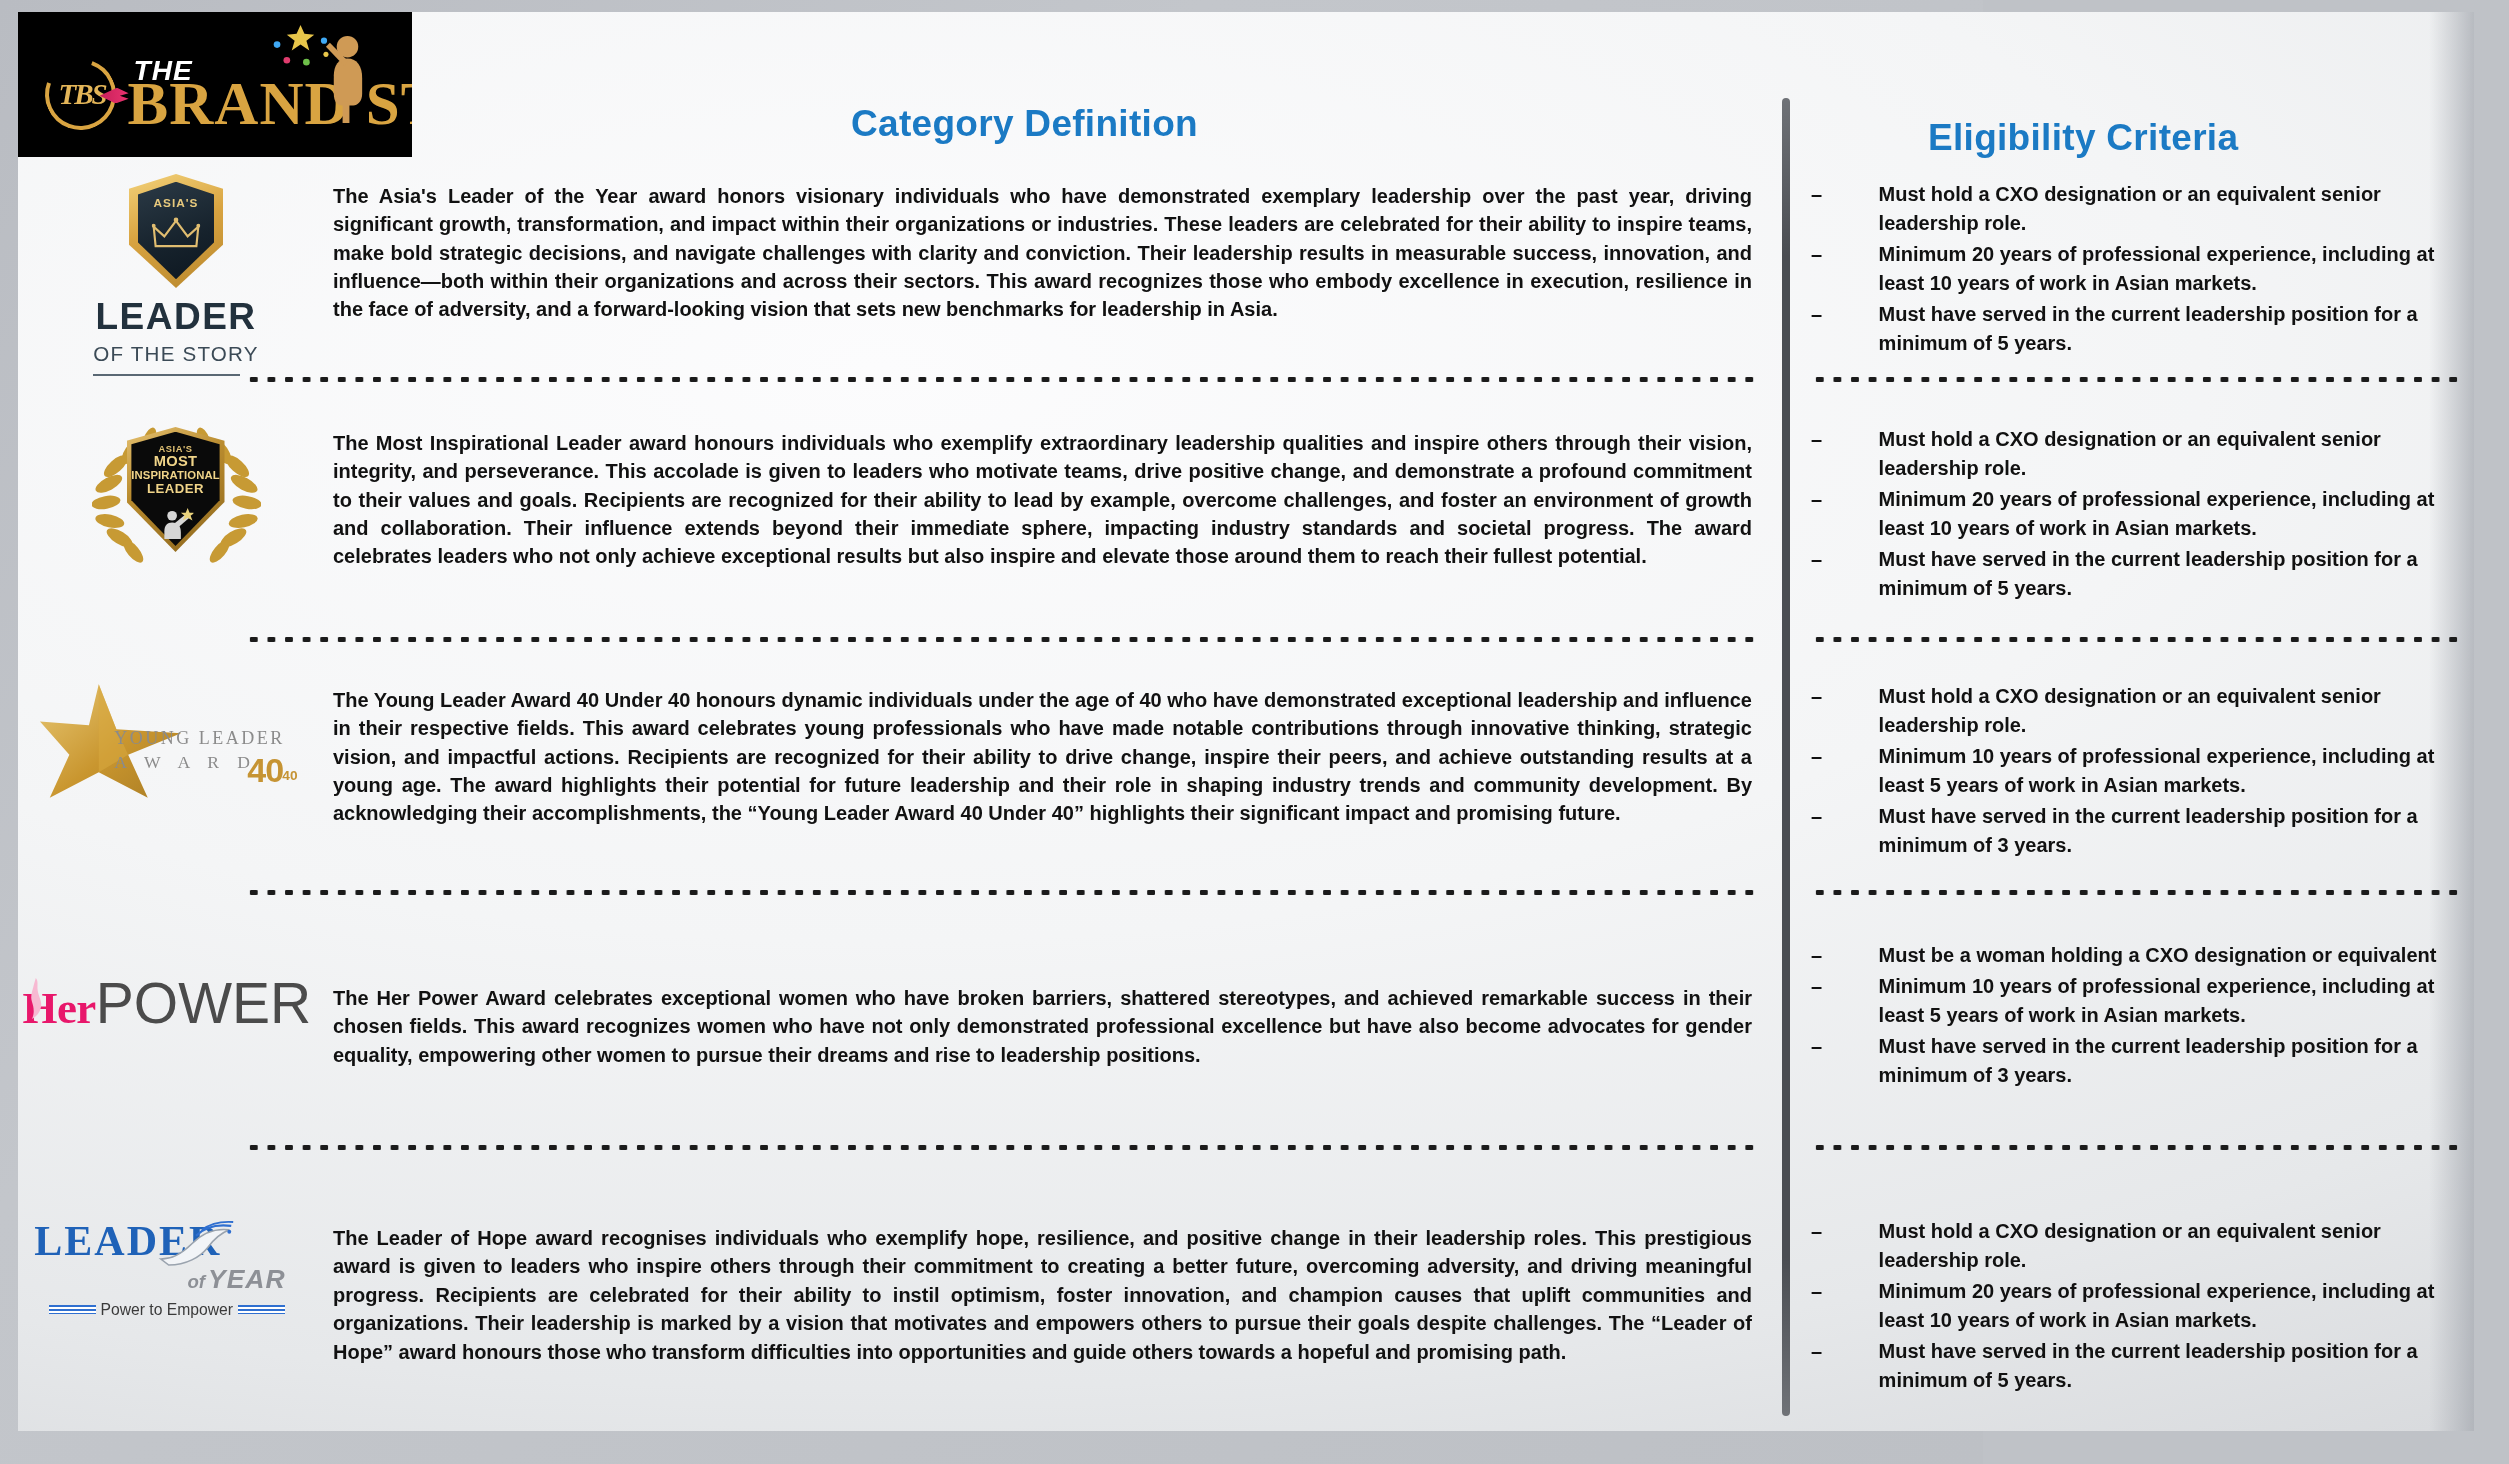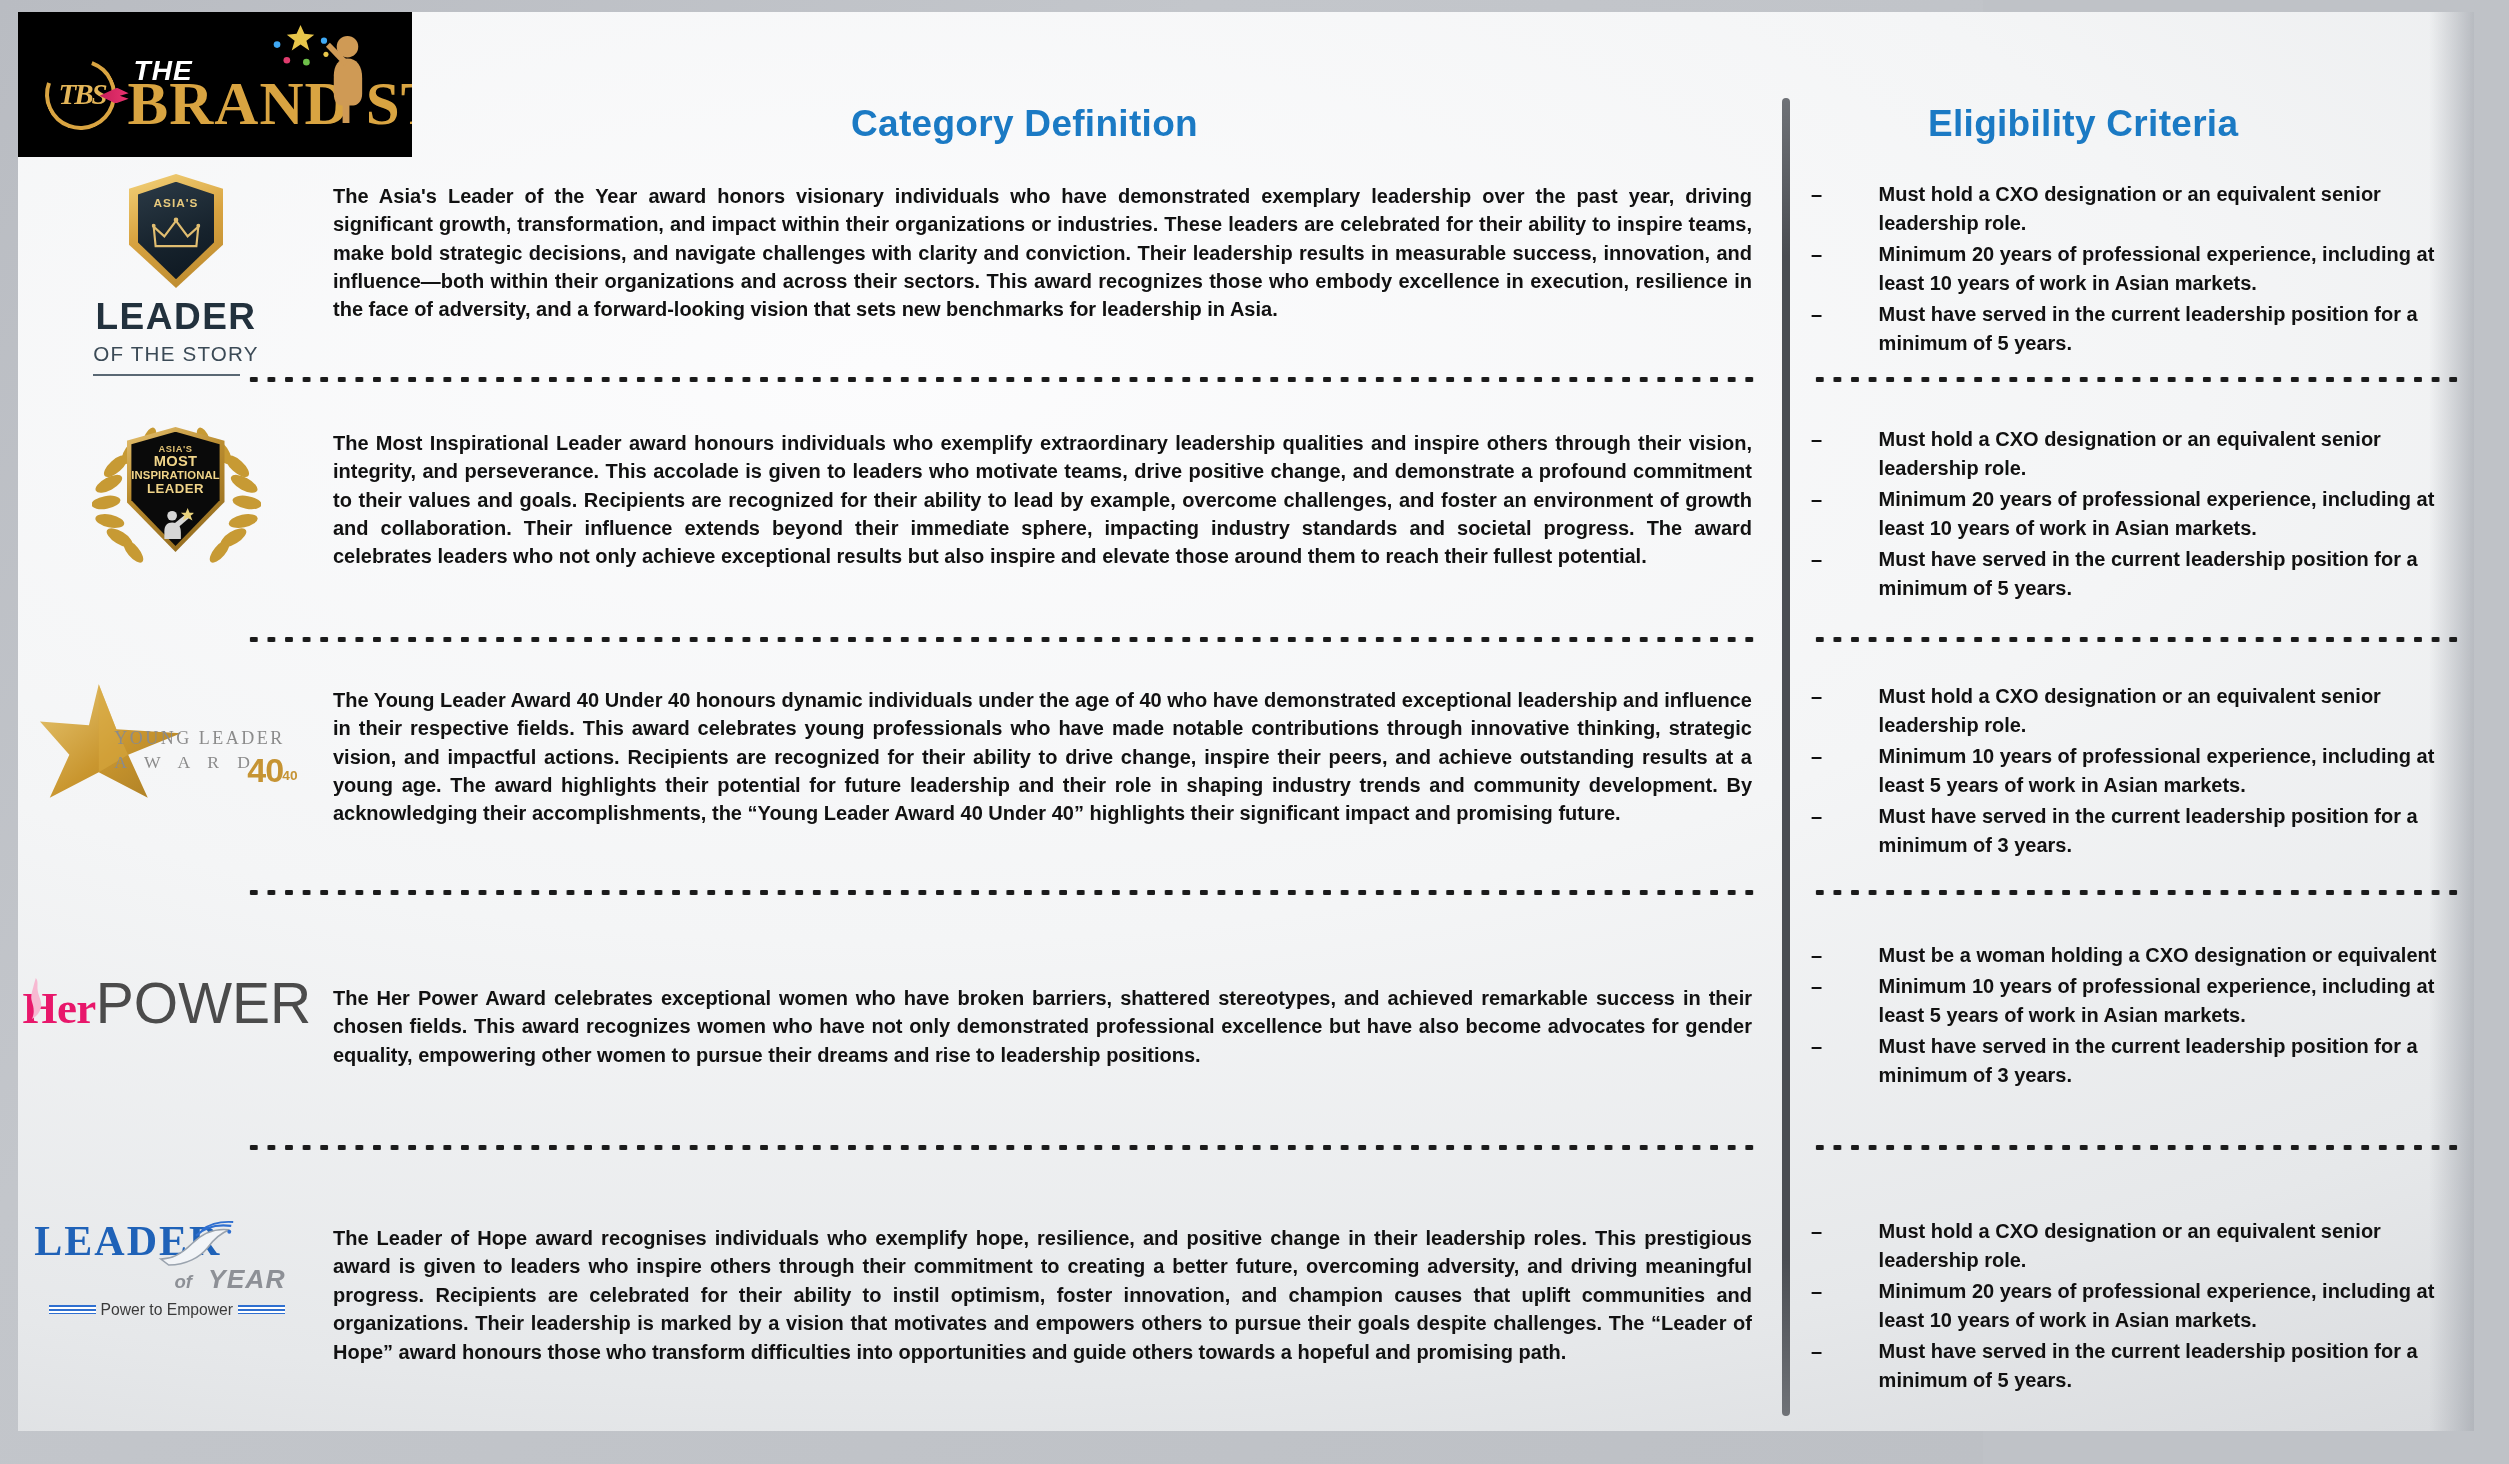--- a/index.html
+++ b/index.html
@@ -75,21 +75,21 @@
   
   .col-header {
     position: absolute;
     color: #1b7ac4;
     font-size: 37px;
     font-weight: bold;
     letter-spacing: 0.3px;
     white-space: nowrap;
   }
   #hdr-definition { left: 851px; top: 103px; }
-  #hdr-eligibility { left: 1928px; top: 103px; }
+  #hdr-eligibility { left: 1928px; top: 117px; }
 
   
   #v-divider {
     position:absolute; left:1782px; top:98px; width:7.8px; height:1318px;
     background: linear-gradient(180deg,#6f7277 0%,#4a4d52 12%,#4a4d52 88%,#6f7277 100%);
     border-radius:3.9px;
   }
 
   
   .row { position: absolute; left: 0; width: 2456px; }
@@ -193,21 +193,21 @@
 
   
   .loh { position:relative; width:265px; height:98px; }
   .loh-leader {
     color:#1f62b8; font-family:"Liberation Serif", serif;
     font-size:42px; font-weight:bold; letter-spacing:2px; line-height:1;
   }
   .loh-of   { color:#8d9096; font-size:18.6px; font-style:italic; font-weight:bold; }
   .loh-hope { color:#8d9096; font-size:26.5px; font-style:italic; font-weight:bold; letter-spacing:1px; }
   .loh-row2 { display:flex; align-items:baseline; justify-content:flex-end;
-              gap:16px; margin-top:2px; padding-right:13.7px; }
+              gap:3px; margin-top:2px; padding-right:13.7px; }
   .loh-tag  { display:flex; align-items:center; justify-content:center;
               gap:4.9px; margin-top:5.9px; }
   .loh-tag .bar { width:47px; height:8.8px;
     background: repeating-linear-gradient(180deg,#2f6fd0 0 2px,#ffffff 2px 3.9px); }
   .loh-tag .tagtxt { color:#3a3a3a; font-size:15.7px; }
   .loh-dove { position:absolute; left:123px; top:-3.9px; }
 </style>
 </head>
 <body>
 

